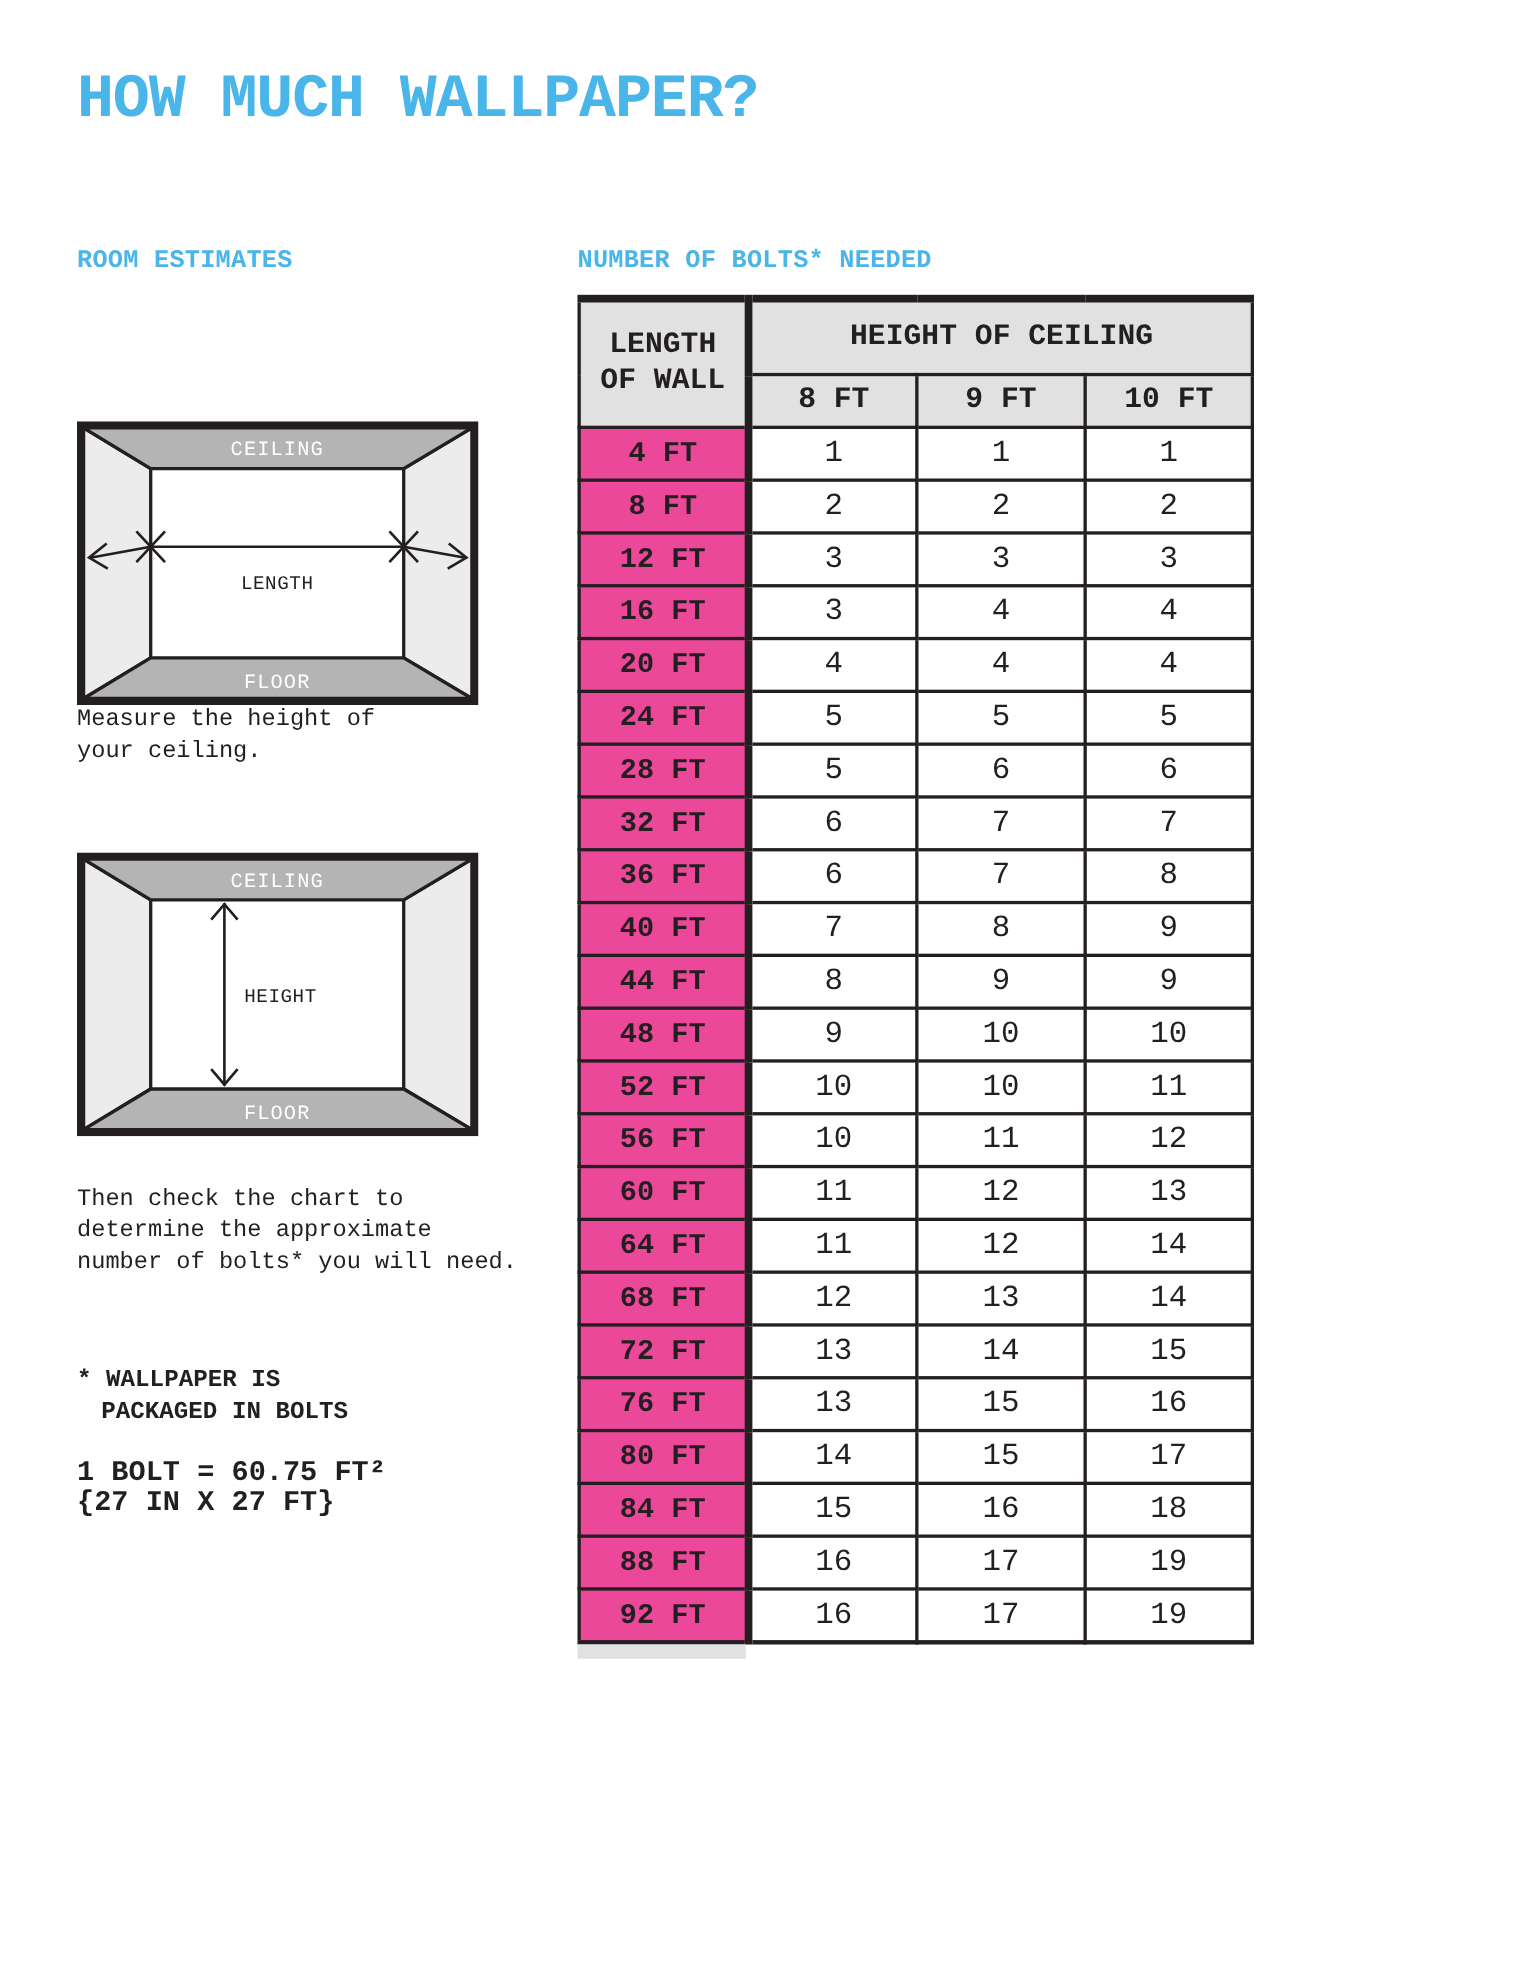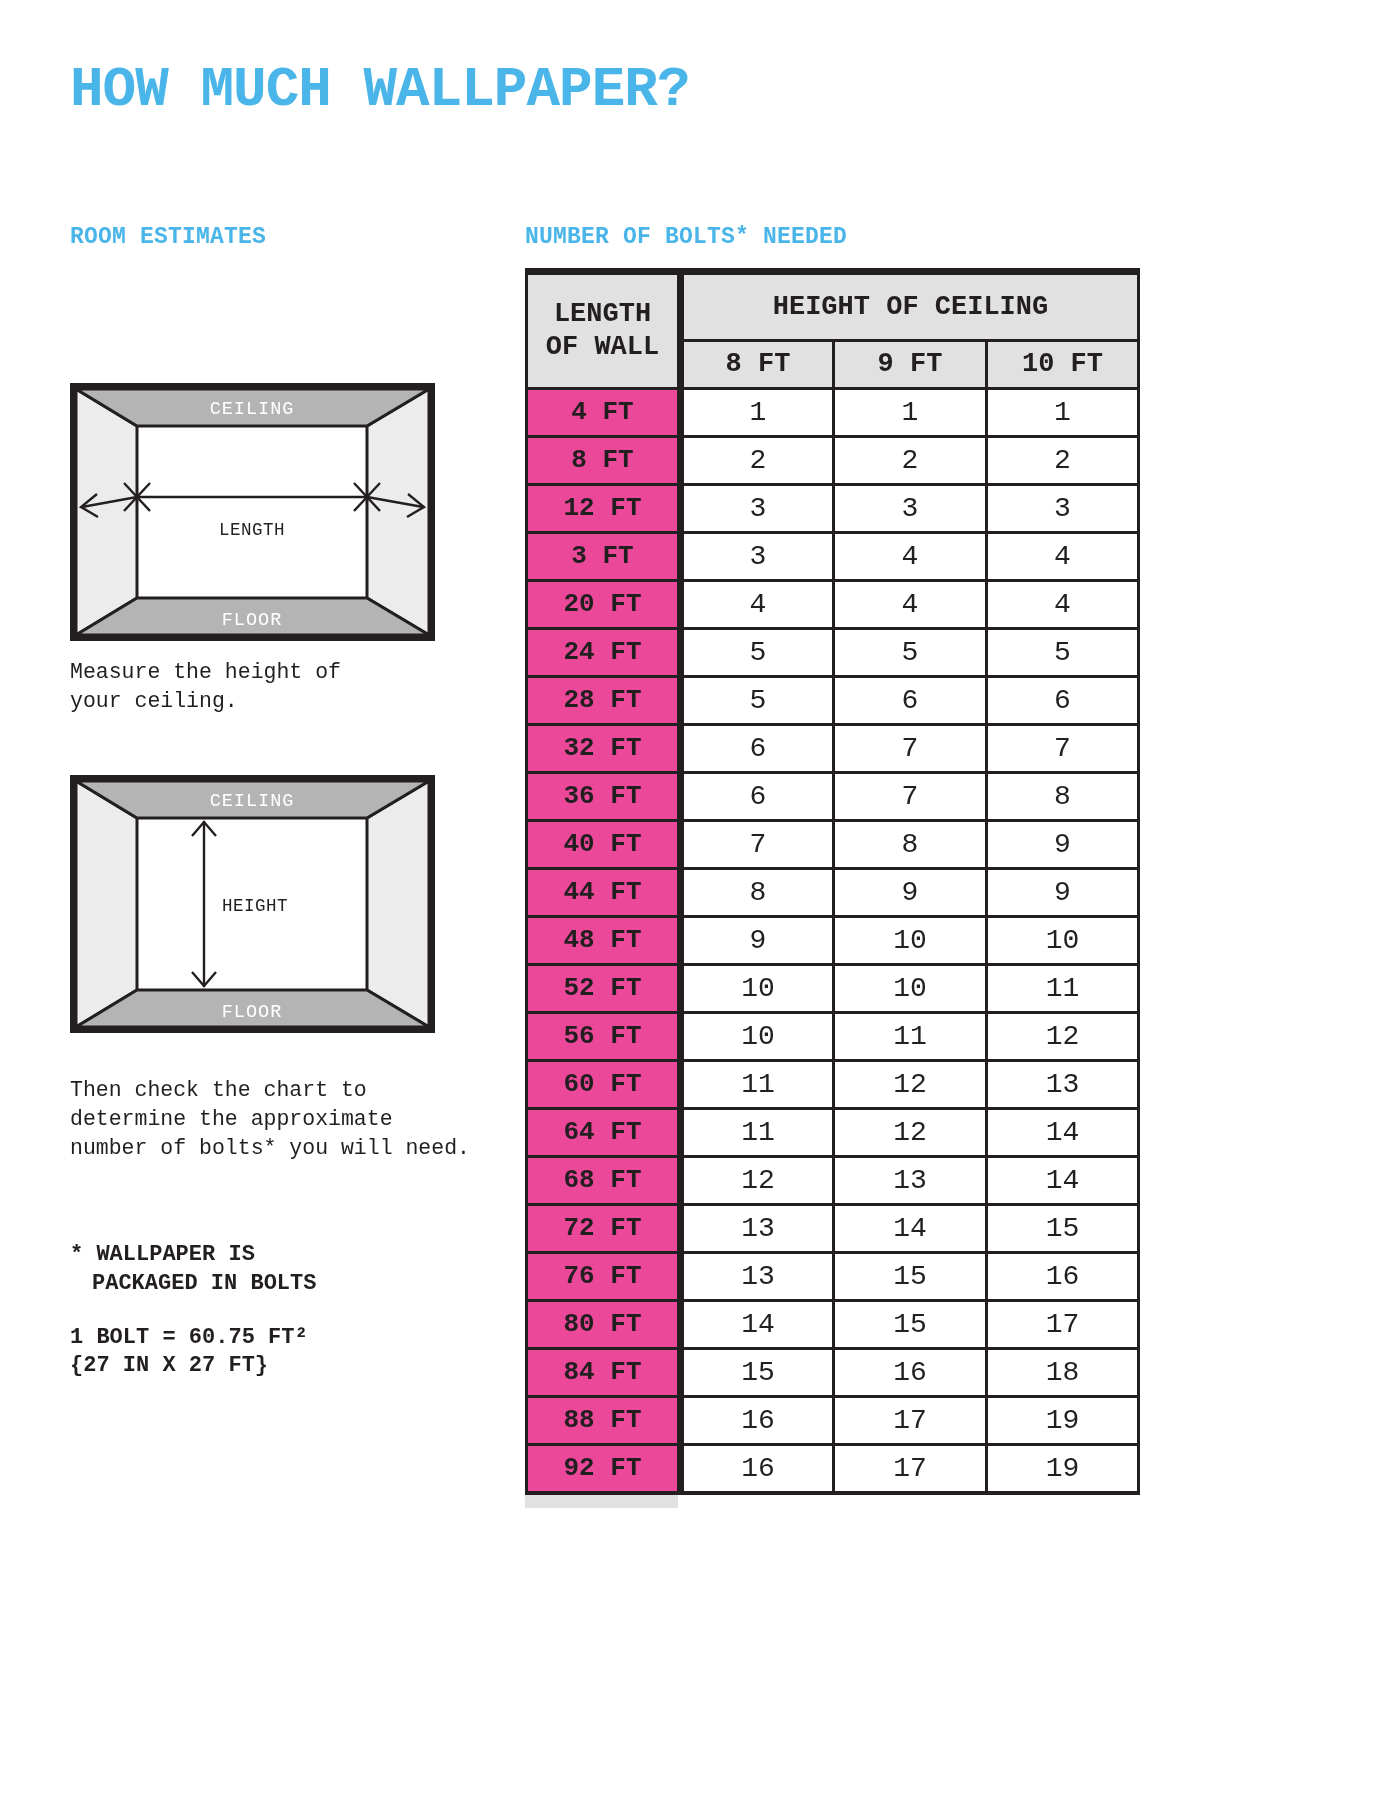--- a/index.html
+++ b/index.html
@@ -11,25 +11,25 @@
   .page-title{
     left:70px;top:58px;font-size:56px;font-weight:700;letter-spacing:-1px;color:#4ab5e8;white-space:nowrap;
   }
   .section-title{
     top:224px;font-size:23px;font-weight:700;color:#4ab5e8;white-space:nowrap;letter-spacing:0.2px;
   }
   .left-title{left:70px;}
   .table-title{left:525px;width:615px;text-align:left;}
   .body-text{font-size:21.5px;line-height:29px;color:#231f20;}
   .step1{left:70px;top:283px;}
-  .step2{left:70px;top:658px;}
+  .step2{left:70px;top:640px;}
   .step3{left:70px;top:1076px;}
   .footnote{left:70px;top:1240px;font-size:22px;line-height:29px;font-weight:700;}
   .footnote .indent{padding-left:22px;}
-  .bolt-info{left:70px;top:1324px;font-size:22px;line-height:28px;font-weight:700;}
+  .bolt-info{left:70px;top:1324px;font-size:26px;line-height:28px;font-weight:700;}
   .diagram{width:365px;height:258px;}
   .diagram1{left:70px;top:383px;}
   .diagram2{left:70px;top:775px;}
 
   table.bolts{
     position:absolute;left:525px;top:268px;width:615px;table-layout:fixed;
     border-collapse:collapse;
     border-top:7px solid #231f20;border-bottom:4px solid #231f20;border-right:3px solid #231f20;
   }
   table.bolts th, table.bolts td{
@@ -148,21 +148,21 @@
           <td class="num">2</td>
           <td class="num">2</td>
         </tr>
         <tr>
           <td class="lbl">12 FT</td>
           <td class="num first">3</td>
           <td class="num">3</td>
           <td class="num">3</td>
         </tr>
         <tr>
-          <td class="lbl">3 FT</td>
+          <td class="lbl">16 FT</td>
           <td class="num first">3</td>
           <td class="num">4</td>
           <td class="num">4</td>
         </tr>
         <tr>
           <td class="lbl">20 FT</td>
           <td class="num first">4</td>
           <td class="num">4</td>
           <td class="num">4</td>
         </tr>

